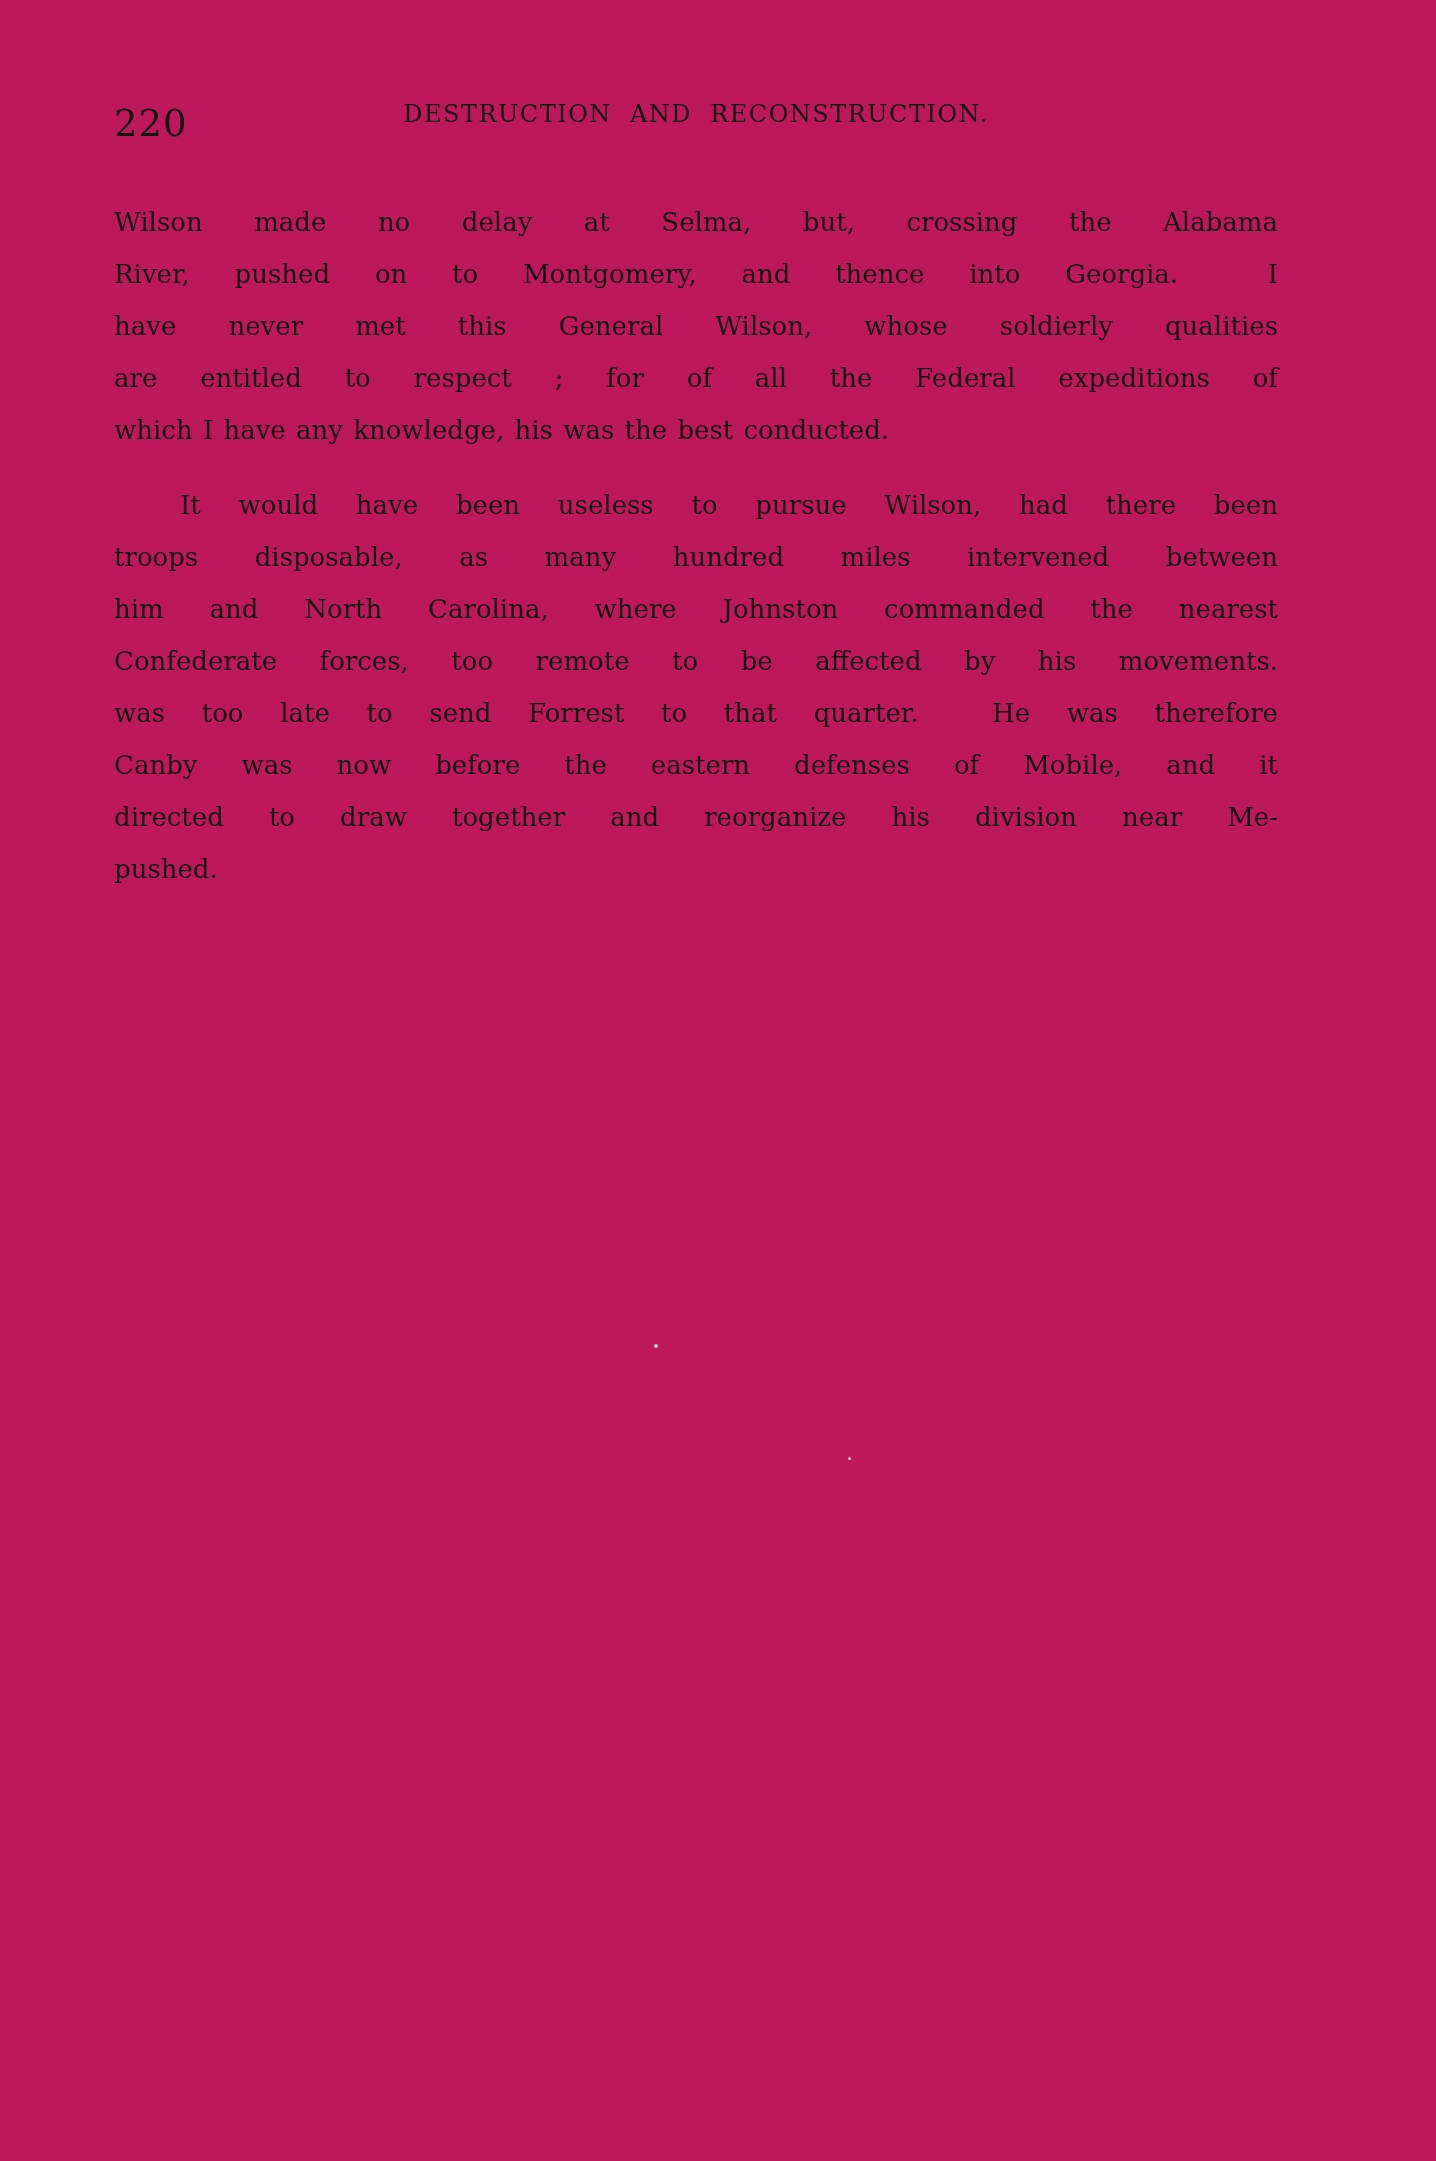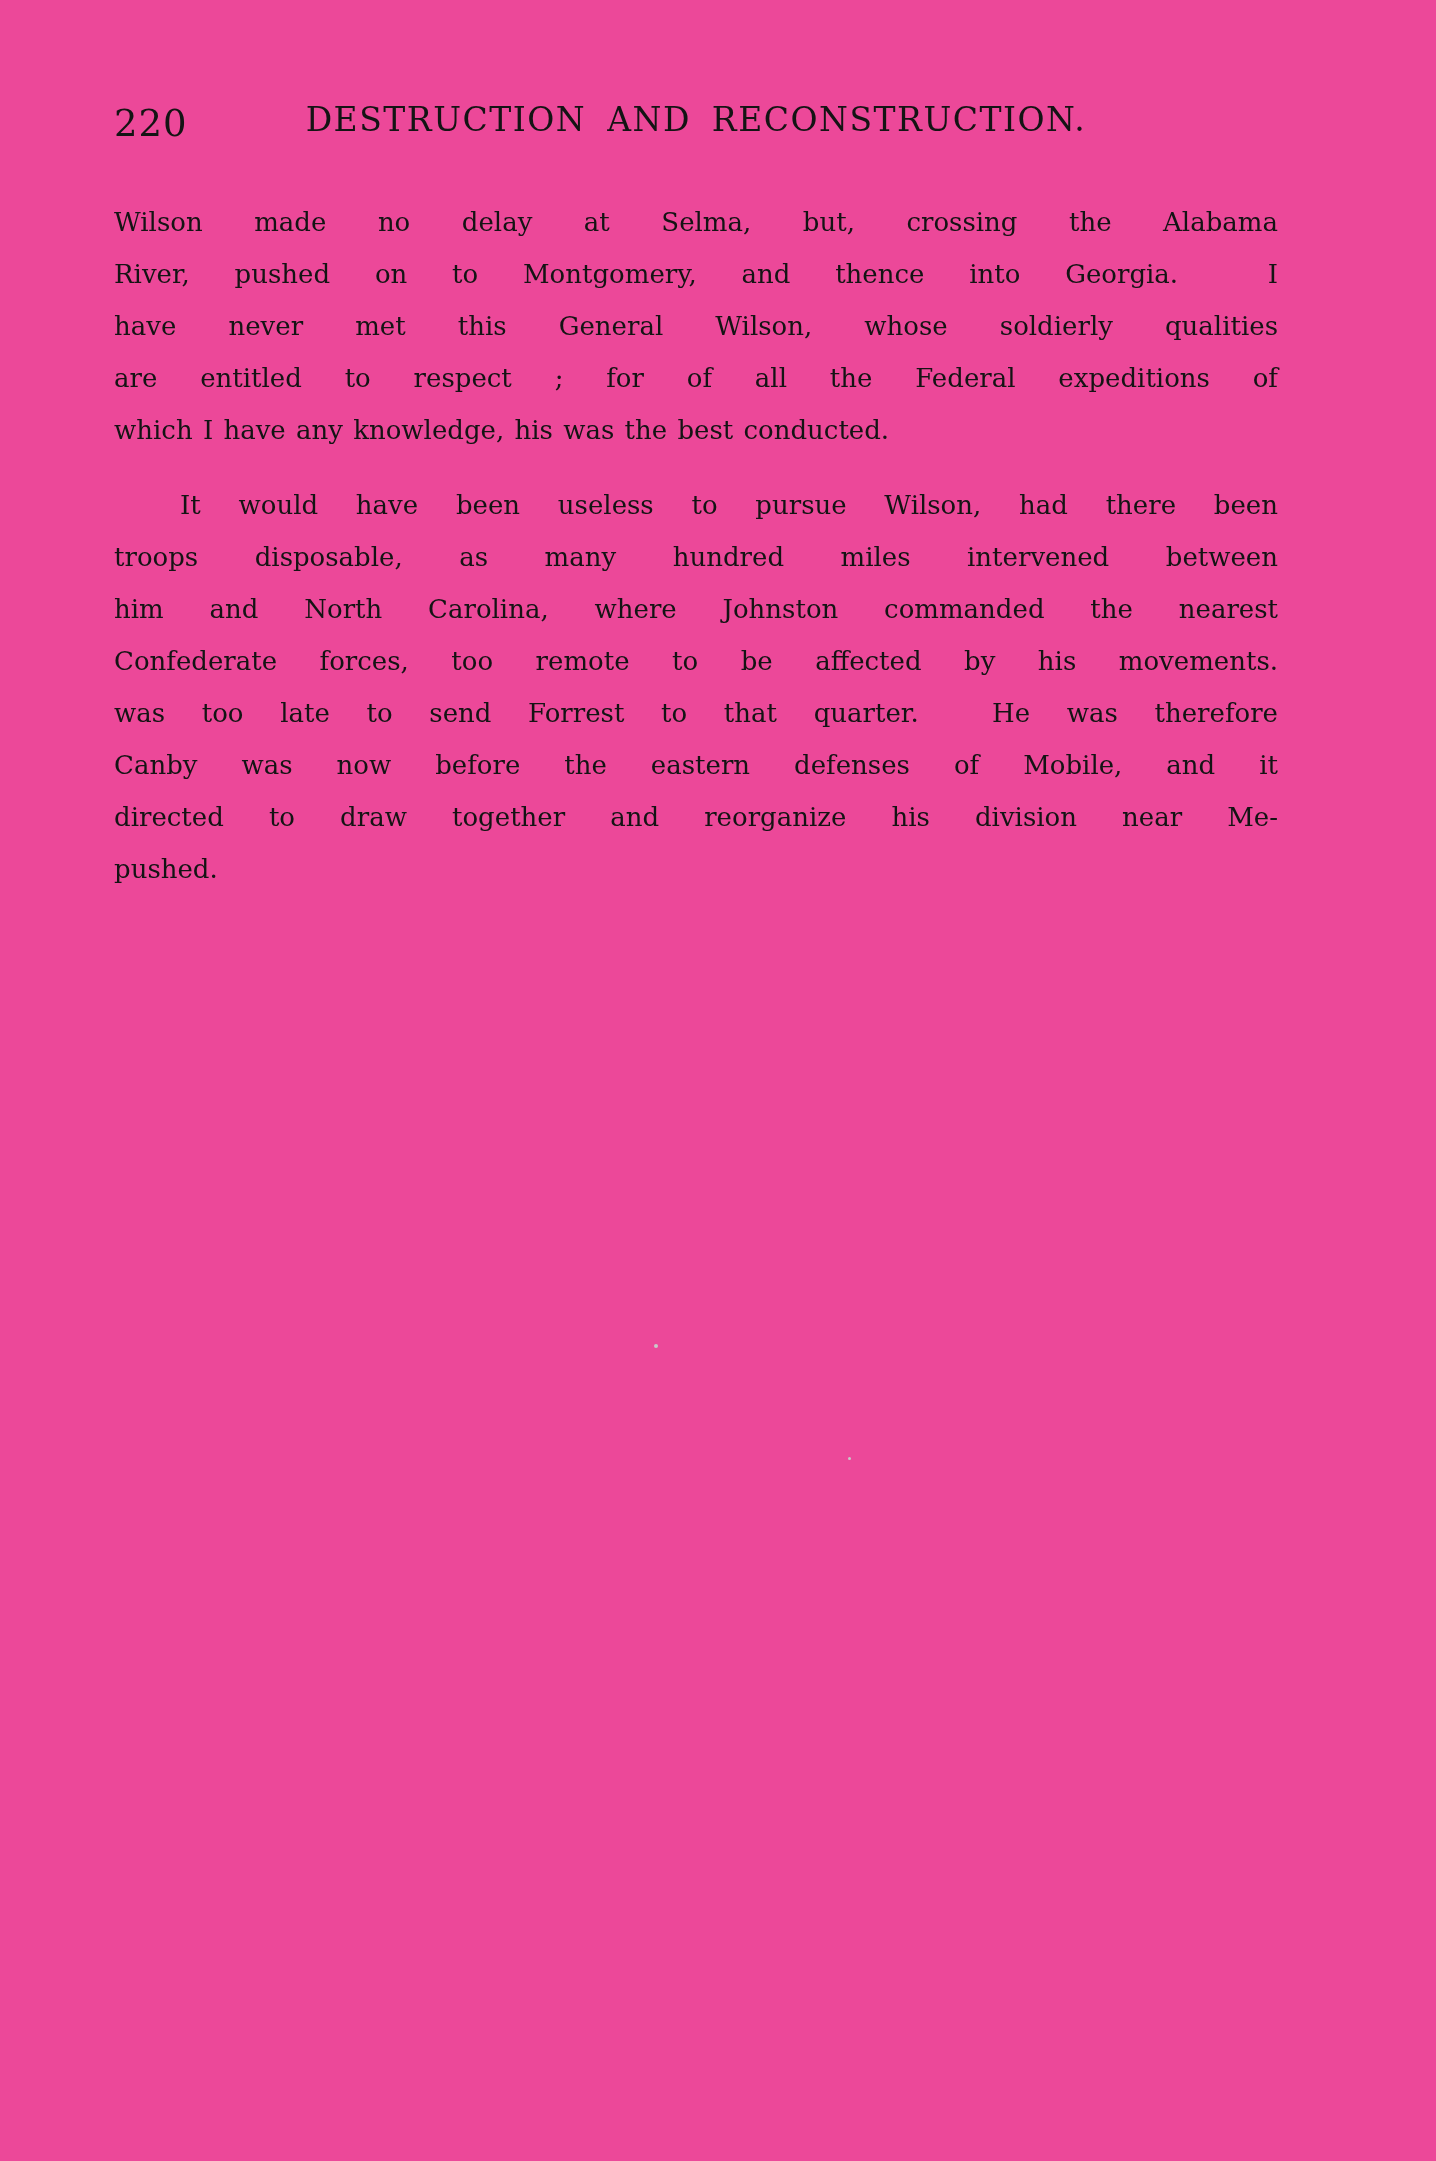--- a/index.html
+++ b/index.html
@@ -4,21 +4,21 @@
 <style>
   html, body {
     margin: 0;
     padding: 0;
     background: #ffffff;
   }
   .page {
     position: relative;
     width: 1436px;
     height: 2161px;
-    background: #ec4899;
+    background: #be185d;
     font-family: "DejaVu Serif", "Liberation Serif", serif;
     color: #141414;
     overflow: hidden;
   }
   
   .running-header {
     position: absolute;
     top: 100px;
     left: 114px;
     width: 1164px;
@@ -30,21 +30,21 @@
     top: 2px;
     font-size: 37px;
     letter-spacing: 1px;
   }
   .running-title {
     position: absolute;
     left: 0;
     right: 0;
     top: 0;
     text-align: center;
-    font-size: 33px;
+    font-size: 24px;
     letter-spacing: 1.5px;
     word-spacing: 9px;
     white-space: nowrap;
   }
   
   .text-block {
     position: absolute;
     top: 196px;
     left: 114px;
     width: 1164px;

